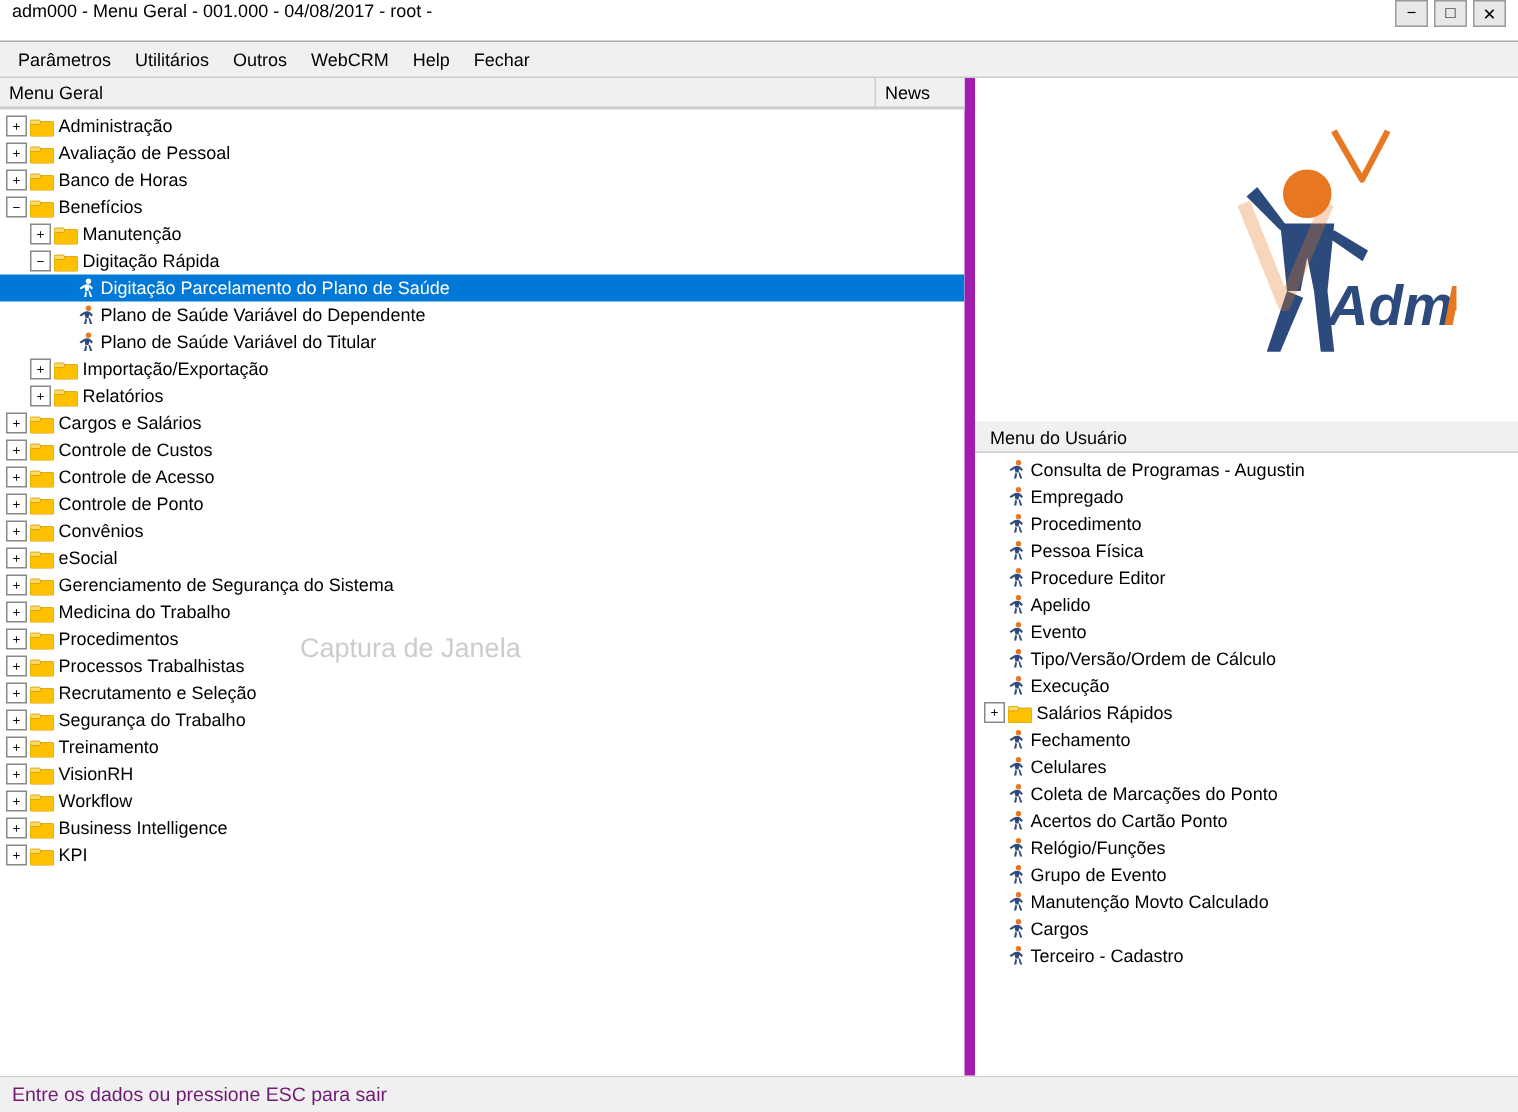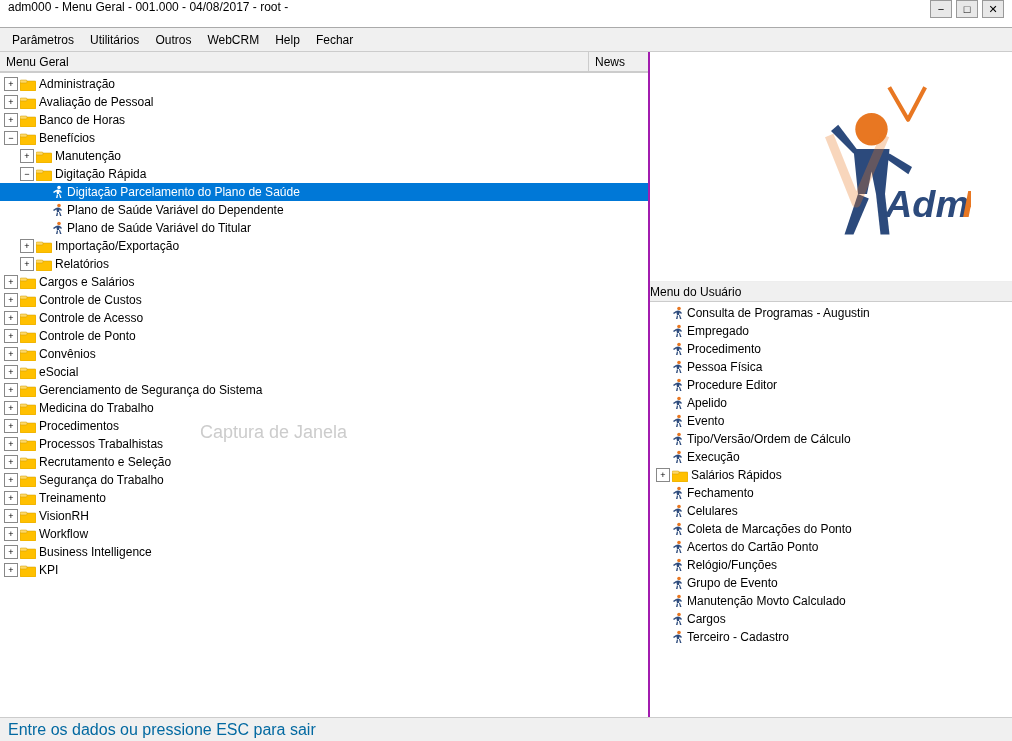--- a/index.html
+++ b/index.html
@@ -62,21 +62,21 @@
     
     .main-area {
       display: flex;
       width: 100%;
       height: calc(741px - 28px - 24px - 24px);
     }
 
     
     .left-panel {
       width: 650px;
-      border-right: 2px solid #a21caf;
+      border-right: 7px solid #a21caf;
       display: flex;
       flex-direction: column;
       background: #fff;
     }
     .panel-header {
       background: #f0f0f0;
       border-bottom: 1px solid #ccc;
       padding: 2px 6px;
       font-size: 12px;
       font-weight: normal;
@@ -192,43 +192,43 @@
 
     .logo-svg {
       width: 280px;
       height: 180px;
     }
 
     
     .user-menu-header {
       background: #f0f0f0;
       border-bottom: 1px solid #ccc;
-      padding: 2px 0;
+      padding: 2px 10px;
       font-size: 12px;
       height: 20px;
       display: flex;
       align-items: center;
     }
 
     .user-menu-list {
       overflow-y: auto;
       flex: 1;
       padding: 2px 0;
     }
 
     
     .status-bar {
       background: #f0f0f0;
       border-top: 1px solid #ccc;
       height: 24px;
       display: flex;
       align-items: center;
       padding: 0 8px;
-      font-size: 16px;
-      color: #0369a1;
+      font-size: 13px;
+      color: #701a75;
       position: fixed;
       bottom: 0;
       width: 1012px;
     }
   </style>
 </head>
 <body>
 
 <div class="title-bar">
   <span class="title-text">adm000 - Menu Geral - 001.000 - 04/08/2017 - root -</span>

